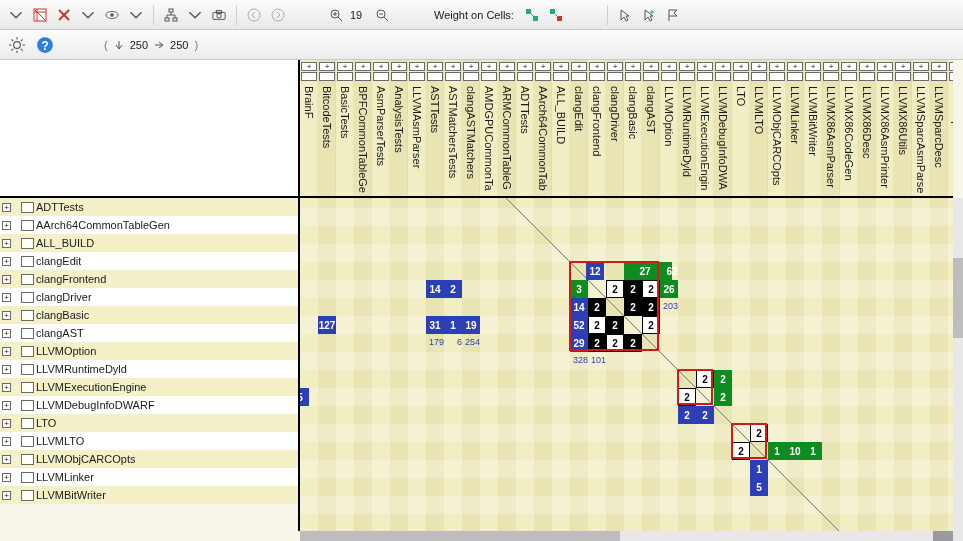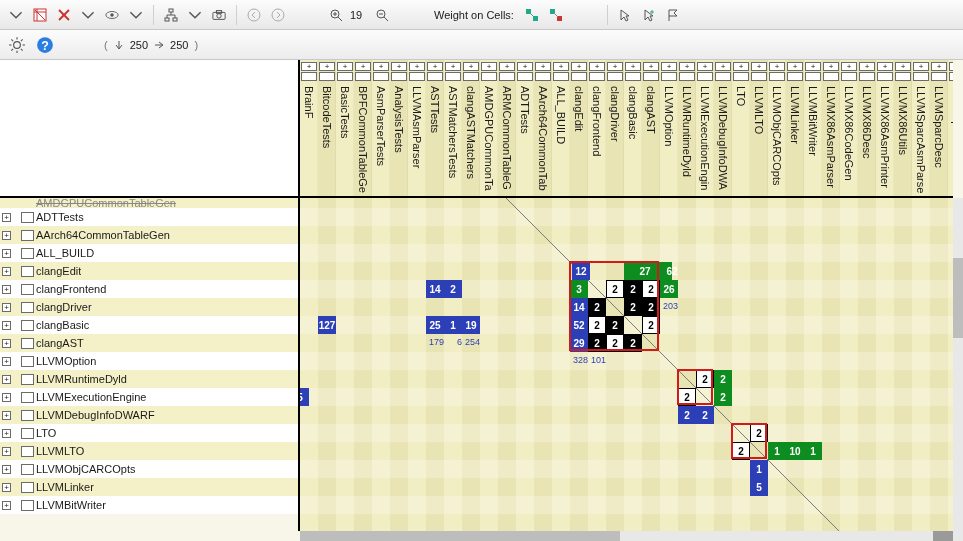--- a/index.html
+++ b/index.html
@@ -510,26 +510,20 @@
       <div class="colh">
         <div class="icons">
           <span class="plus">+</span>
           <span class="gly"></span>
         </div>
         <div class="lbl">LLVMSparcCodeGen</div>
       </div>
     </div>
 
   <div class="row-headers" id="row-headers">
-      <div class="rowh first">
-        <span class="plus" style="visibility:hidden">+</span>
-        <span class="dot"></span>
-        <span class="gly" style="visibility:hidden"></span>
-        <span class="lbl" style="text-decoration:line-through;color:#888">AMDGPUCommonTableGen</span>
-      </div>
       <div class="rowh">
         <span class="plus">+</span>
         <span class="dot"></span>
         <span class="gly"></span>
         <span class="lbl">ADTTests</span>
       </div>
       <div class="rowh">
         <span class="plus">+</span>
         <span class="dot"></span>
         <span class="gly"></span>
@@ -674,36 +668,36 @@
         <rect x="0" y="82" width="660" height="18" fill="rgba(255,255,255,0.25)"></rect>
         <rect x="0" y="118" width="660" height="18" fill="rgba(255,255,255,0.25)"></rect>
         <rect x="0" y="154" width="660" height="18" fill="rgba(255,255,255,0.25)"></rect>
         <rect x="0" y="190" width="660" height="18" fill="rgba(255,255,255,0.25)"></rect>
         <rect x="0" y="226" width="660" height="18" fill="rgba(255,255,255,0.25)"></rect>
         <rect x="0" y="262" width="660" height="18" fill="rgba(255,255,255,0.25)"></rect>
         <rect x="0" y="298" width="660" height="18" fill="rgba(255,255,255,0.25)"></rect>
         <rect x="0" y="334" width="660" height="18" fill="rgba(255,255,255,0.25)"></rect>
         <line x1="198" y1="-8" x2="558" y2="352" stroke="var(--diag)" stroke-width="1"></line>
       </svg>
-  <div class="cell blue" style="left: 272px; top: 64px;">12</div>
+  <div class="cell blue" style="left: 286px; top: 64px;">12</div>
       <div class="cell green" style="left: 324px; top: 64px; padding-left: 48px;">62</div>
       <div class="cell green" style="left: 336px; top: 64px;">27</div>
       <div class="cell blue" style="left: 126px; top: 82px;">14</div>
       <div class="cell blue" style="left: 144px; top: 82px;">2</div>
       <div class="cell green" style="left: 270px; top: 82px;">3</div>
       <div class="cell white" style="left: 306px; top: 82px;">2</div>
       <div class="cell black" style="left: 324px; top: 82px;">2</div>
       <div class="cell white" style="left: 342px; top: 82px;">2</div>
       <div class="cell green" style="left: 360px; top: 82px;">26</div>
       <div class="cell blue" style="left: 270px; top: 100px;">14</div>
       <div class="cell black" style="left: 288px; top: 100px;">2</div>
       <div class="cell black" style="left: 324px; top: 100px;">2</div>
       <div class="cell black" style="left: 342px; top: 100px;">2</div>
       <div class="cell blue" style="left: 18px; top: 118px;">127</div>
-      <div class="cell blue" style="left: 126px; top: 118px;">25</div>
+      <div class="cell blue" style="left: 126px; top: 118px;">31</div>
       <div class="cell blue" style="left: 144px; top: 118px;">1</div>
       <div class="cell blue" style="left: 162px; top: 118px;">19</div>
       <div class="cell blue" style="left: 270px; top: 118px;">52</div>
       <div class="cell white" style="left: 288px; top: 118px;">2</div>
       <div class="cell black" style="left: 306px; top: 118px;">2</div>
       <div class="cell white" style="left: 342px; top: 118px;">2</div>
       <div class="cell blue" style="left: 270px; top: 136px;">29</div>
       <div class="cell black" style="left: 288px; top: 136px;">2</div>
       <div class="cell white" style="left: 306px; top: 136px;">2</div>
       <div class="cell black" style="left: 324px; top: 136px;">2</div>

